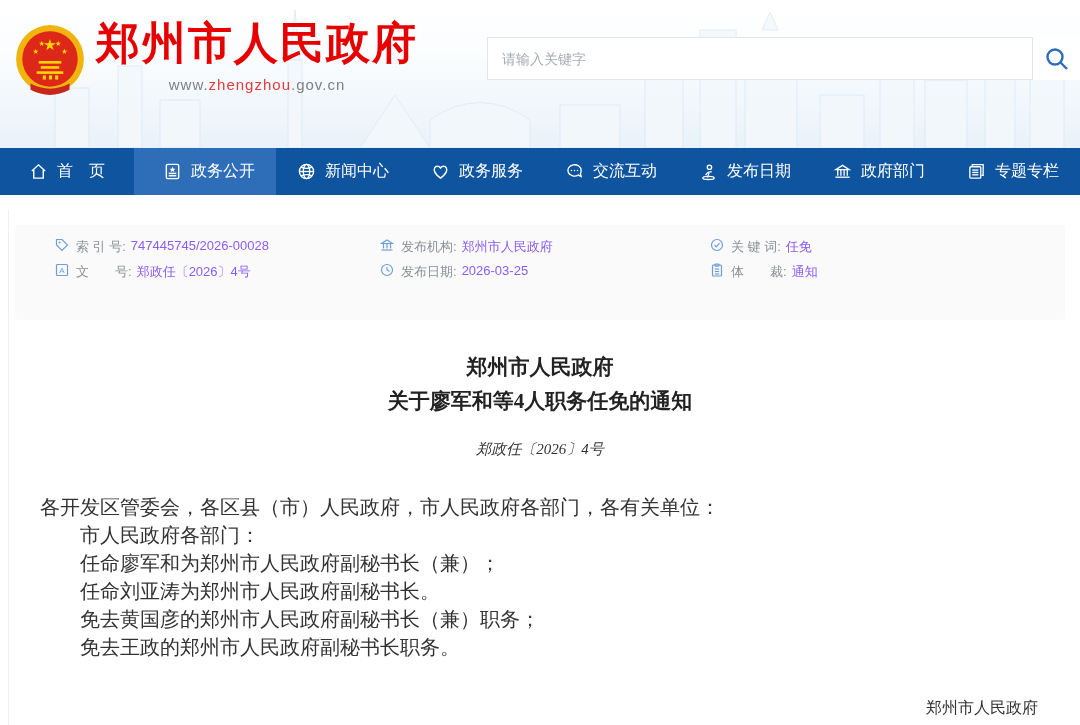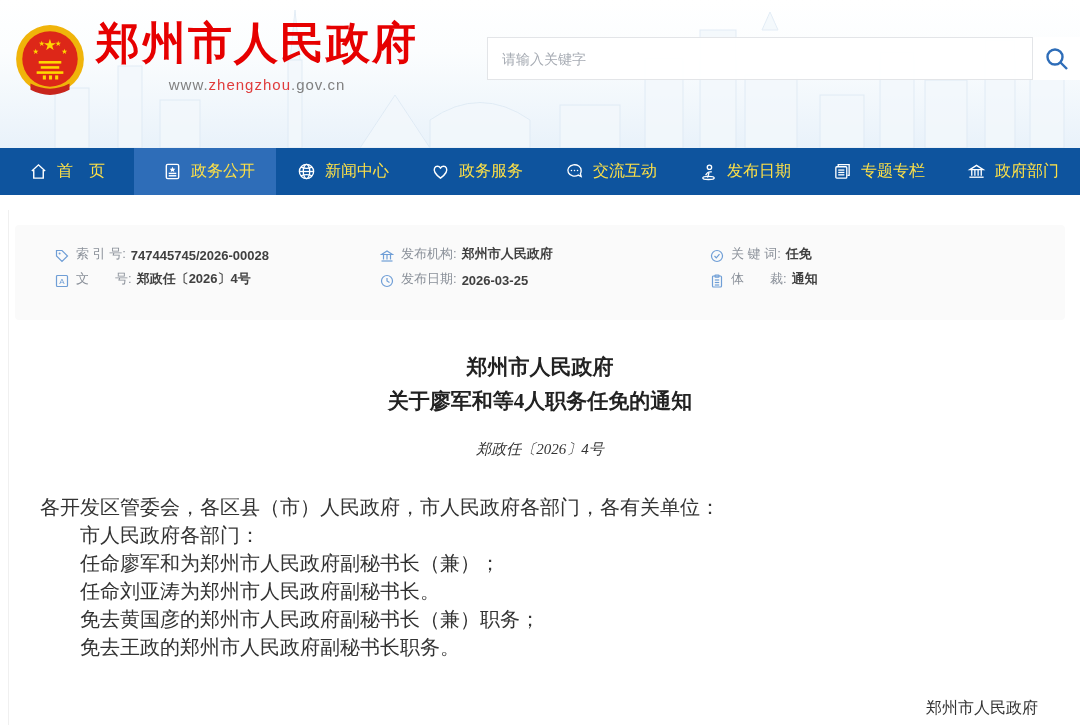--- a/index.html
+++ b/index.html
@@ -21,33 +21,33 @@
   .search-wrap { position:absolute; left:487px; top:37px; display:flex; height:43px; }
   .search-input { width:546px; height:43px; border:1px solid #e3e5e8; background:rgba(255,255,255,.95);
     padding:12px 14px; font-size:14px; color:#333; outline:none; }
   .search-input::placeholder { color:#a6abb3; }
   .search-btn { width:47px; height:43px; background:#fff; border:none; cursor:pointer;
     display:flex; align-items:center; justify-content:center; }
 
   
   .nav { display:flex; width:1080px; height:47px; background:#0e549e; }
   .nav-item { flex:1; display:flex; align-items:center; justify-content:center; gap:9px;
-    color:#fde047; font-size:16px; cursor:pointer; white-space:nowrap; }
+    color:#ffffff; font-size:16px; cursor:pointer; white-space:nowrap; }
   .nav-item.active { background:#2e6db8;padding-left:8px; }
   .nav-item svg { flex:0 0 auto; }
 
   
   .meta-box { position:absolute; left:15px; top:225px; width:1050px; height:95px;
     background:#fafafa; border-radius:4px; padding:13px 0 0 40px;
     display:grid; grid-template-columns:325px 330px auto; }
   .meta-col { display:flex; flex-direction:column; }
-  .meta-row { display:flex; align-items:flex-end; height:25px; font-size:13px; }
+  .meta-row { display:flex; align-items:flex-start; height:25px; font-size:13px; }
   .meta-row svg { margin-right:7px; flex:0 0 auto; }
   .meta-label { color:#8a9099; }
-  .meta-value { color:#404040; font-weight:bold; margin-left:5px; }
+  .meta-value { color:#8b5cf6; font-weight:normal; margin-left:5px; }
 
   
   .doc { position:absolute; left:0; top:320px; width:1080px; padding:0 40px;
     font-family:"Liberation Serif","DejaVu Serif",serif; color:#222; }
   .doc-title { text-align:center; font-size:21px; font-weight:bold; line-height:34px; }
   .doc-title-block { margin-top:30px; }
   .doc-number { text-align:center; font-size:15px; font-style:italic; color:#333; margin-top:22px; }
   .doc-body { margin-top:34px; font-size:20px; line-height:28px; color:#333; }
   .doc-body p { text-indent:2em; }
   .doc-body p.no-indent { text-indent:0; }
@@ -162,38 +162,38 @@
     <div class="nav-item">
       <svg width="19" height="19" viewBox="0 0 20 20" fill="none" stroke="#fff" stroke-width="1.4">
         <circle cx="11" cy="5.5" r="2.3"></circle>
         <path d="M7 14 Q9 9.5 13.5 10.5 M9 16.5 L10.5 11.5"></path>
         <ellipse cx="10" cy="16.8" rx="6" ry="1.6"></ellipse>
       </svg>
       <span>发布日期</span>
     </div>
     <div class="nav-item">
       <svg width="19" height="19" viewBox="0 0 20 20" fill="none" stroke="#fff" stroke-width="1.4">
-        <path d="M5.5 4.5 V2.8 H17 V14 H15.2"></path>
-        <rect x="3" y="5" width="11.5" height="12" rx="1"></rect>
-        <line x1="5.5" y1="8.5" x2="12" y2="8.5"></line>
-        <line x1="5.5" y1="11" x2="12" y2="11"></line>
-        <line x1="5.5" y1="13.5" x2="12" y2="13.5"></line>
-      </svg>
-      <span>专题专栏</span>
-    </div>
-    <div class="nav-item">
-      <svg width="19" height="19" viewBox="0 0 20 20" fill="none" stroke="#fff" stroke-width="1.4">
         <path d="M3 8 L10 3.5 L17 8 Z"></path>
         <line x1="5" y1="8.5" x2="5" y2="14.5"></line>
         <line x1="8.3" y1="8.5" x2="8.3" y2="14.5"></line>
         <line x1="11.7" y1="8.5" x2="11.7" y2="14.5"></line>
         <line x1="15" y1="8.5" x2="15" y2="14.5"></line>
         <line x1="2.5" y1="16" x2="17.5" y2="16"></line>
       </svg>
       <span>政府部门</span>
+    </div>
+    <div class="nav-item">
+      <svg width="19" height="19" viewBox="0 0 20 20" fill="none" stroke="#fff" stroke-width="1.4">
+        <path d="M5.5 4.5 V2.8 H17 V14 H15.2"></path>
+        <rect x="3" y="5" width="11.5" height="12" rx="1"></rect>
+        <line x1="5.5" y1="8.5" x2="12" y2="8.5"></line>
+        <line x1="5.5" y1="11" x2="12" y2="11"></line>
+        <line x1="5.5" y1="13.5" x2="12" y2="13.5"></line>
+      </svg>
+      <span>专题专栏</span>
     </div>
   </nav>
 
   <div class="left-hairline"></div>
 
   <section class="meta-box">
     <div class="meta-col">
       <div class="meta-row">
         <svg width="14" height="14" viewBox="0 0 14 14" fill="none" stroke="#6f9ed6" stroke-width="1.2">
           <path d="M1.5 1.5 H7 L12.5 7 L7 12.5 L1.5 7 Z"></path>

